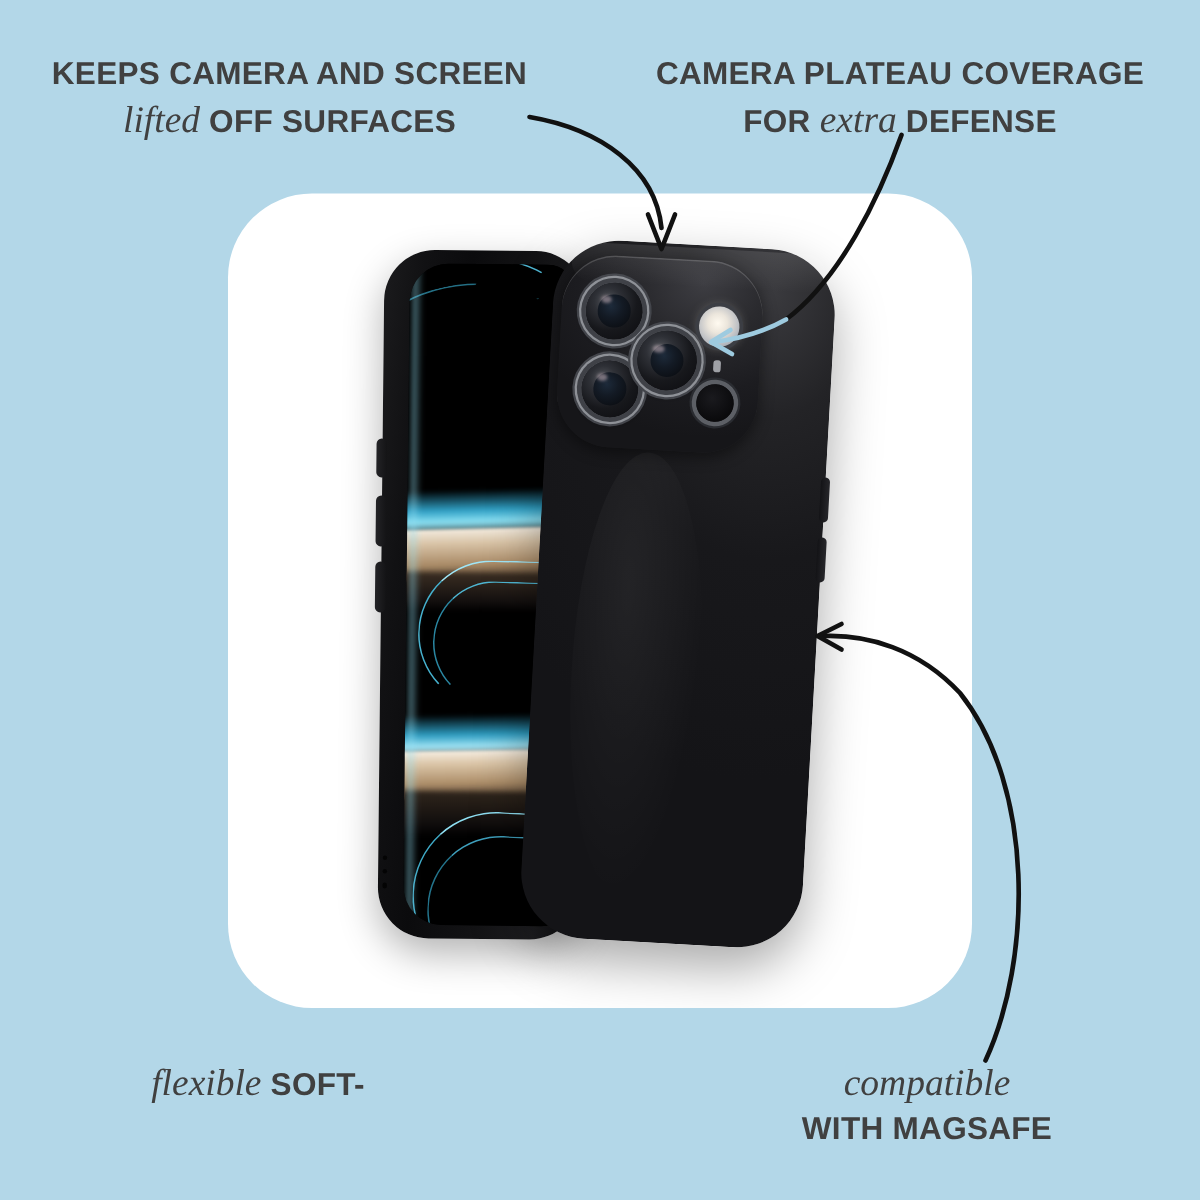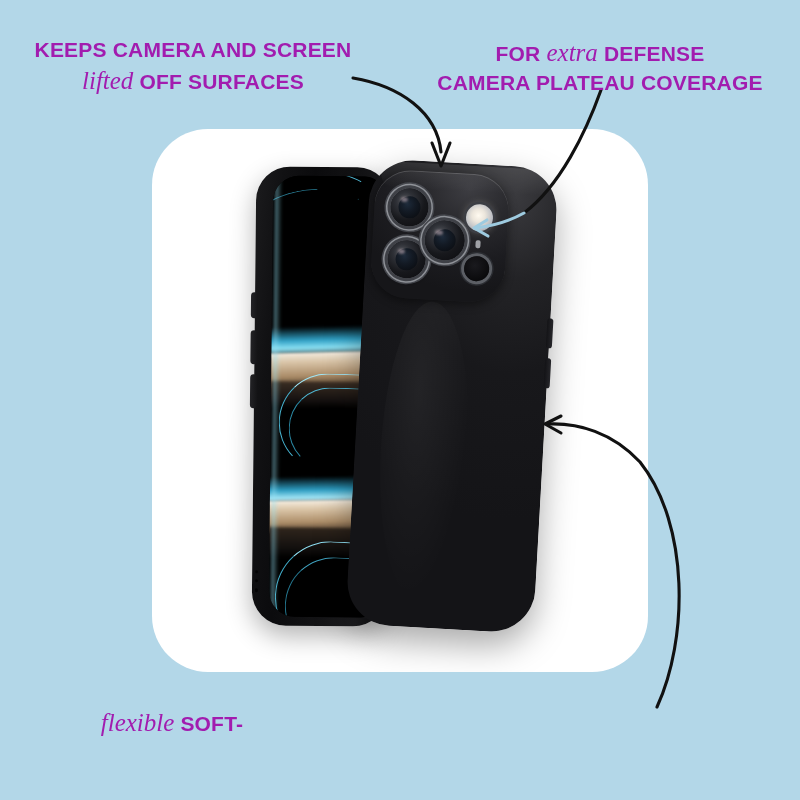--- a/index.html
+++ b/index.html
@@ -9,21 +9,21 @@
     font-family:"Liberation Sans",sans-serif;
     background:#b3d7e8;
     position:relative;
   }
   #stage{position:absolute;inset:0;width:800px;height:800px;}
 
   
   .caption{
     position:absolute;
     text-align:center;
-    color:#a21caf;
+    color:#404040;
     font-family:"Liberation Sans",sans-serif;
     font-size:21px;
     font-weight:700;
     letter-spacing:.2px;
     line-height:1.33;
     text-transform:uppercase;
     white-space:nowrap;
   }
   .caption .em{
     font-family:"Liberation Serif","DejaVu Serif",serif;
@@ -263,22 +263,26 @@
       <path d="M561,416 L545,424 L561,433" fill="none" stroke="#111111" stroke-width="3.1" stroke-linecap="round" stroke-linejoin="round"></path>
     </g>
   </svg>
 
   <div class="caption" id="cap-tl">
     <div class="nowrap">KEEPS CAMERA AND SCREEN</div>
     <div class="nowrap"><span class="em">lifted</span><span> OFF SURFACES</span></div>
   </div>
 
   <div class="caption" id="cap-tr">
+    <div class="nowrap">CAMERA PLATEAU COVERAGE</div>
     <div class="nowrap"><span>FOR </span><span class="em">extra</span><span> DEFENSE</span></div>
-    <div class="nowrap">CAMERA PLATEAU COVERAGE</div>
   </div>
 
   <div class="caption" id="cap-bl">
     <div class="nowrap"><span class="em">flexible</span><span> SOFT-</span></div>
   </div>
 
+  <div class="caption" id="cap-br">
+    <div class="nowrap"><span class="em">compatible</span></div>
+    <div class="nowrap">WITH MAGSAFE</div>
+  </div>
 
 </div>
 
 </body></html>

